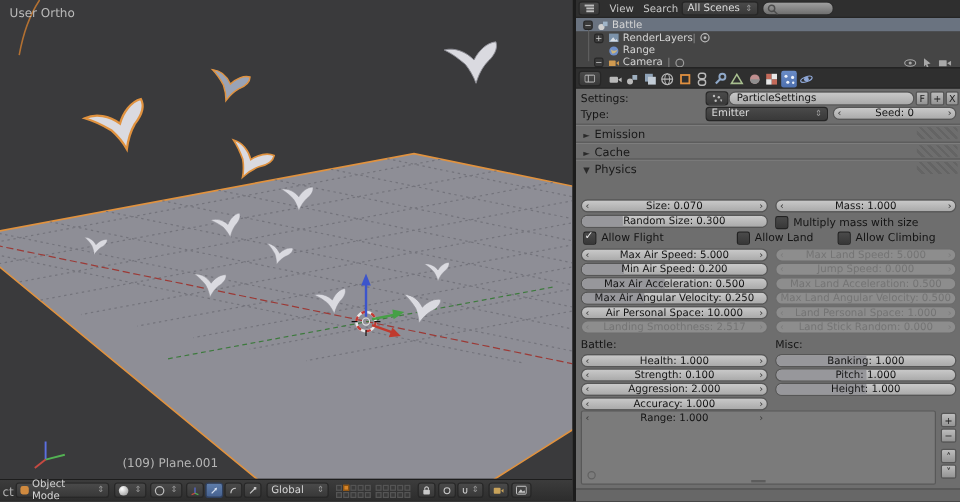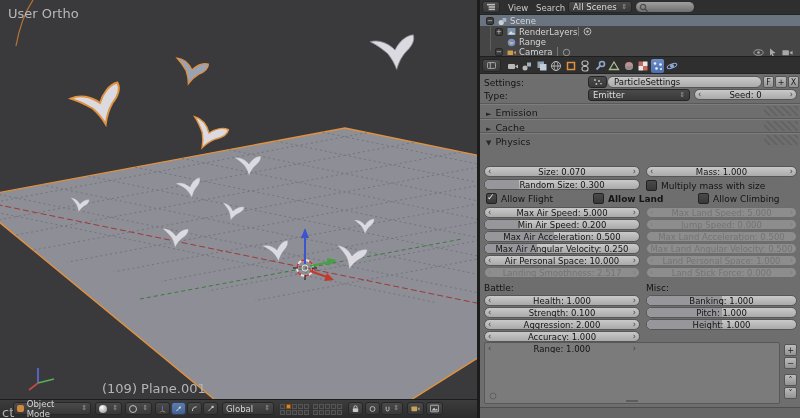--- a/index.html
+++ b/index.html
@@ -1,20 +1,20 @@
 <!DOCTYPE html>
 <html><head>
 <meta charset="utf-8">
 <style>
   html,body{margin:0;padding:0;background:#222;}
   #app{position:relative;width:800px;height:418px;overflow:hidden;
        font-family:"DejaVu Sans","Liberation Sans",sans-serif;
        background:#6e6e6e;-webkit-font-smoothing:antialiased;}
   .abs{position:absolute;}
-  .txt{color:#c6c6c6;font-size:13px;white-space:nowrap;}
+  .txt{color:#c6c6c6;font-size:10px;white-space:nowrap;}
   
   #viewport{left:0;top:0;width:477px;height:399px;background:#3a3a3c;overflow:hidden;}
   #vheader{left:0;top:399px;width:477px;height:19px;
            background:linear-gradient(#3c3c3c,#2c2c2c);border-top:1px solid #1d1d1d;box-sizing:border-box;}
   .hbtn{position:absolute;top:2px;height:13px;background:linear-gradient(#4a4a4a,#383838);
         border:1px solid #272727;border-radius:3px;display:flex;align-items:center;
         color:#d6d6d6;font-size:8.5px;box-sizing:border-box;padding:0 3px;gap:3px;}
   .hbtn .upd{color:#9a9a9a;font-size:7px;margin-left:auto;line-height:1;}
   .hbtn.active{background:linear-gradient(#5e7dab,#46618f);border-color:#2e3f5e;}
   .layergrid{position:absolute;top:4px;display:grid;grid-template-columns:repeat(5,5px);
@@ -287,21 +287,21 @@
   <div class="abs" id="scene-band"></div>
 
   <div class="abs" style="left:490px;top:24px;width:1px;height:27px;background:#5e5e5e;"></div>
 
   <div class="trow" style="top:16px;">
     <span class="expander" style="left:6px;top:1px;">−</span>
     <svg class="mini-icon" style="left:18px;top:0.5px;" viewBox="0 0 9 9">
       <circle cx="3.2" cy="5.5" r="2.6" fill="#cfcfcf"></circle>
         <rect x="4.5" y="1" width="3.8" height="3.8" fill="#9fb4c8"></rect>
     </svg>
-    <span class="lbl" style="left:30px;">Scene</span>
+    <span class="lbl" style="left:30px;">Battle</span>
   </div>
   <div class="trow" style="top:26.5px;">
     <span class="expander" style="left:15px;top:1px;">+</span>
     <svg class="mini-icon" style="left:27px;top:0.5px;" viewBox="0 0 9 9">
       <rect x="0.5" y="1" width="8" height="7" fill="#7c93ab"></rect>
         <polygon points="1,7.5 4,4 6,6.5 7,5.5 8,7.5" fill="#d8dee5"></polygon>
     </svg>
     <span class="lbl" style="left:39px;">RenderLayers</span>
     <span class="pipe" style="left:97px;">|</span>
     <svg class="mini-icon" style="left:103px;top:0.5px;" viewBox="0 0 9 9">
@@ -488,21 +488,21 @@
   </div>
   <div class="cbrow" style="left:646px;top:180px;">
     <span class="cb"></span>
     <span>Multiply mass with size</span>
   </div>
 
   <div class="cbrow" style="left:486px;top:193px;">
     <span class="cb checked"></span>
     <span>Allow Flight</span>
   </div>
-  <div class="cbrow" style="left:593px;top:193px;font-weight:bold;">
+  <div class="cbrow" style="left:614px;top:193px;">
     <span class="cb"></span>
     <span>Allow Land</span>
   </div>
   <div class="cbrow" style="left:698px;top:193px;">
     <span class="cb"></span>
     <span>Allow Climbing</span>
   </div>
 
   <div class="field" style="left:484px;top:207px;width:156px;">
     <span class="arr l">‹</span>
@@ -548,21 +548,21 @@
   <div class="field dis" style="left:646px;top:243px;width:151px;">
     <span class="fl">Max Land Angular Velocity: 0.500</span>
   </div>
   <div class="field dis" style="left:646px;top:255px;width:151px;">
     <span class="arr l">‹</span>
       <span class="fl">Land Personal Space: 1.000</span>
       <span class="arr r">›</span>
   </div>
   <div class="field dis" style="left:646px;top:267px;width:151px;">
     <span class="arr l">‹</span>
-      <span class="fl">Land Stick Force: 0.000</span>
+      <span class="fl">Land Stick Random: 0.000</span>
       <span class="arr r">›</span>
   </div>
 
   <div class="plabel" style="left:484px;top:283px;">Battle:</div>
   <div class="plabel" style="left:646px;top:283px;">Misc:</div>
 
   <div class="field" style="left:484px;top:295px;width:156px;">
     <span class="arr l">‹</span>
       <span class="fl">Health: 1.000</span>
       <span class="arr r">›</span>

